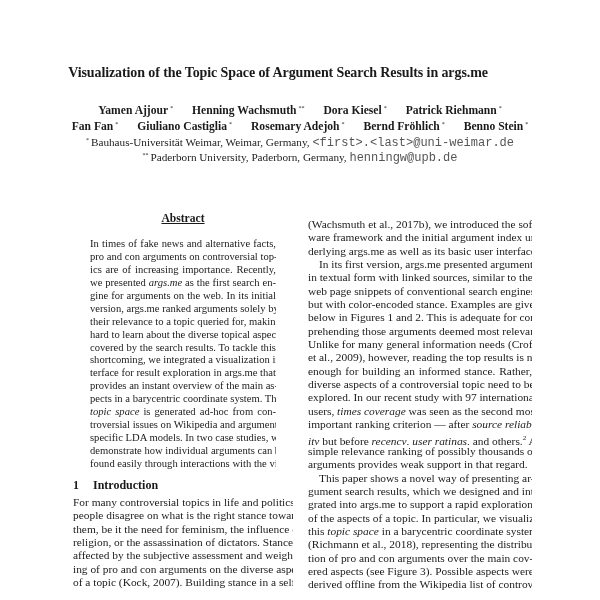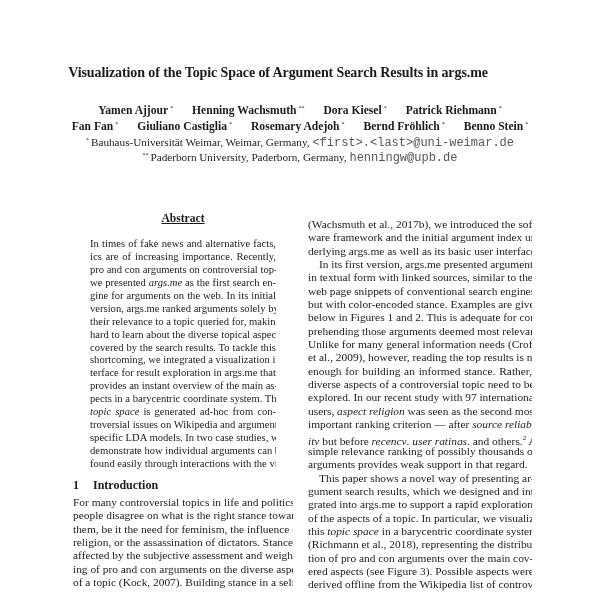--- a/index.html
+++ b/index.html
@@ -50,22 +50,22 @@
   <sup>*</sup><span>Bauhaus-Universität Weimar, Weimar, Germany, </span><span class="mono">&lt;first&gt;.&lt;last&gt;@uni-weimar.de</span>
 </div>
 <div class="affil" style="top:151px;">
   <sup>**</sup><span>Paderborn University, Paderborn, Germany, </span><span class="mono">henningw@upb.de</span>
 </div>
 
 <div class="abs-head">Abstract</div>
 
 <div class="col abstract" style="top:238px; left:90px; width:186px;" id="abstract-col">
     <div class="line">In times of fake news and alternative facts,</div>
+    <div class="line">pro and con arguments on controversial top-</div>
     <div class="line">ics are of increasing importance.  Recently,</div>
-    <div class="line">pro and con arguments on controversial top-</div>
     <div class="line">we presented <em>args.me</em> as the first search en-</div>
     <div class="line">gine for arguments on the web.  In its initial</div>
     <div class="line">version, args.me ranked arguments solely by</div>
     <div class="line">their relevance to a topic queried for, making it</div>
     <div class="line">hard to learn about the diverse topical aspects</div>
     <div class="line">covered by the search results.  To tackle this</div>
     <div class="line">shortcoming, we integrated a visualization in-</div>
     <div class="line">terface for result exploration in args.me that</div>
     <div class="line">provides an instant overview of the main as-</div>
     <div class="line">pects in a barycentric coordinate system.  This</div>
@@ -98,21 +98,21 @@
     <div class="line">in textual form with linked sources, similar to the</div>
     <div class="line">web page snippets of conventional search engines,</div>
     <div class="line">but with color-encoded stance.  Examples are given</div>
     <div class="line">below in Figures 1 and 2.  This is adequate for com-</div>
     <div class="line">prehending those arguments deemed most relevant.</div>
     <div class="line">Unlike for many general information needs (Croft</div>
     <div class="line">et al., 2009), however, reading the top results is not</div>
     <div class="line">enough for building an informed stance.  Rather,</div>
     <div class="line">diverse aspects of a controversial topic need to be</div>
     <div class="line">explored.  In our recent study with 97 international</div>
-    <div class="line">users, <em>aspect religion</em> was seen as the second most</div>
+    <div class="line">users, <em>times coverage</em> was seen as the second most</div>
     <div class="line">important ranking criterion — after <em>source reliabil-</em></div>
     <div class="line"><em>ity</em> but before <em>recency</em>, <em>user ratings</em>, and others.<sup style="font-size: 7px;">2</sup> A</div>
     <div class="line">simple relevance ranking of possibly thousands of</div>
     <div class="line last">arguments provides weak support in that regard.</div>
     <div class="line indent">This paper shows a novel way of presenting ar-</div>
     <div class="line">gument search results, which we designed and inte-</div>
     <div class="line">grated into args.me to support a rapid exploration</div>
     <div class="line">of the aspects of a topic.  In particular, we visualize</div>
     <div class="line">this <em>topic space</em> in a barycentric coordinate system</div>
     <div class="line">(Richmann et al., 2018), representing the distribu-</div>

